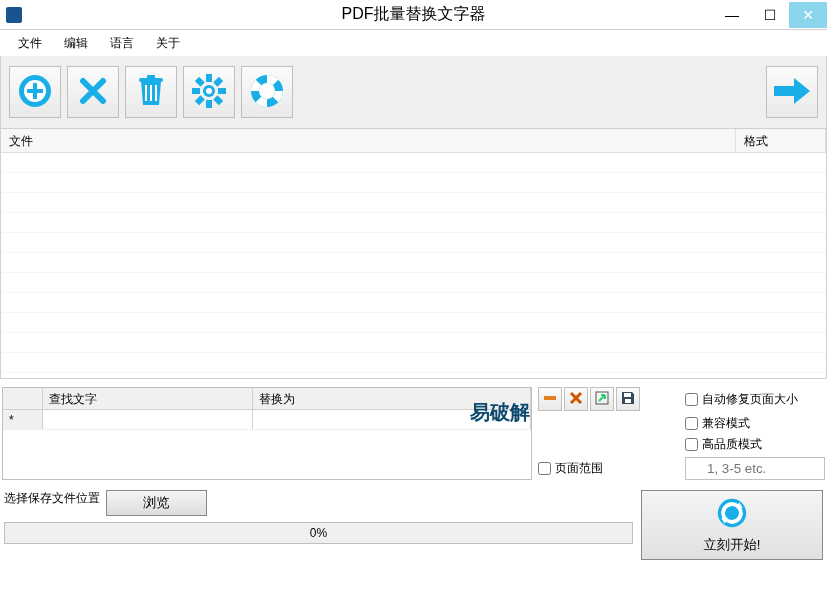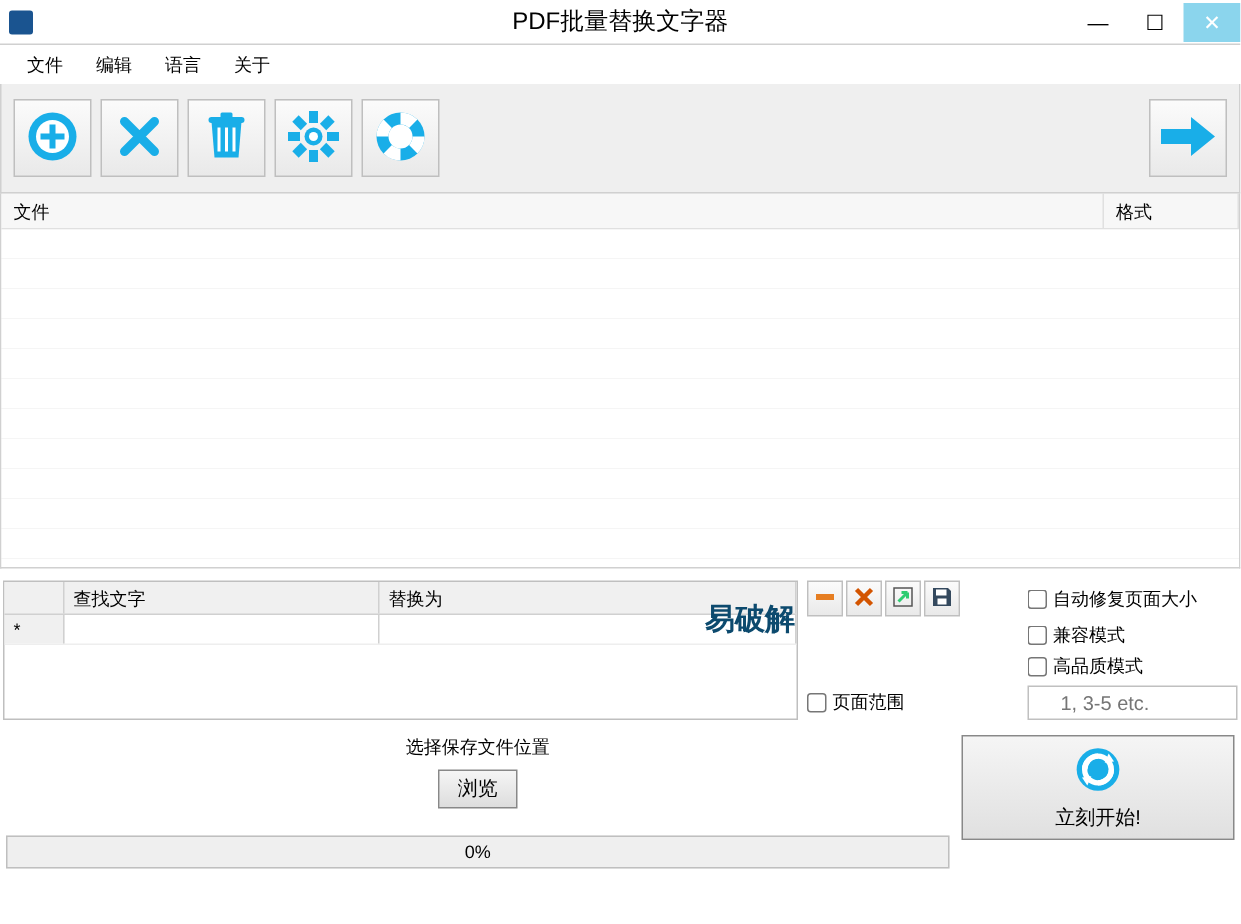--- a/index.html
+++ b/index.html
@@ -36,23 +36,23 @@
 
 .options { flex: 1; display: grid; grid-template-columns: auto 1fr auto; gap: 4px 10px; align-items: center; }
 .small-btns { display: flex; gap: 2px; grid-column: 1; grid-row: 1; }
 .small-btn { width: 24px; height: 24px; border: 1px solid #bfbfbf; background: linear-gradient(#fbfbfb,#e9e9e9); display: flex; align-items: center; justify-content: center; }
 .chk { display: flex; align-items: center; gap: 4px; white-space: nowrap; }
 .chk input { margin: 0; }
 .range-input { border: 1px solid #c0c0c0; padding: 3px 21px; width: 140px; color: #999; background: #fff; }
 
 .bottom-section { display: flex; margin-top: 10px; gap: 8px; padding: 0 4px; }
 .left-bottom { flex: 1; }
-.save-row { display: flex; align-items: center; gap: 6px; margin-bottom: 18px; flex-direction: column; }
+.save-row { display: flex; gap: 6px; margin-bottom: 6px; }
 .save-row .path-input { flex: 1; border: 1px solid #888; padding: 3px 5px; background: #fff; }
-.browse-btn { padding: 3px 12px; border: 1px solid #888; background: linear-gradient(#f5f5f5,#ddd); font-family: Liberation Mono, monospace; }
+.browse-btn { padding: 3px 36px; border: 1px solid #888; background: linear-gradient(#f5f5f5,#ddd); font-family: Liberation Mono, monospace; }
 .progress { border: 1px solid #bfbfbf; background: #efefef; height: 22px; display: flex; align-items: center; justify-content: center; }
 
 .start-btn { width: 182px; height: 70px; border: 1px solid #888; background: linear-gradient(#f5f5f5,#e0e0e0); display: flex; flex-direction: column; align-items: center; justify-content: center; gap: 4px; font-weight: normal; }
 .start-btn .start-icon svg { width: 32px; height: 32px; }
 </style>
 </head>
 <body>
 
 <div class="titlebar">
   <div class="app-icon"></div>

